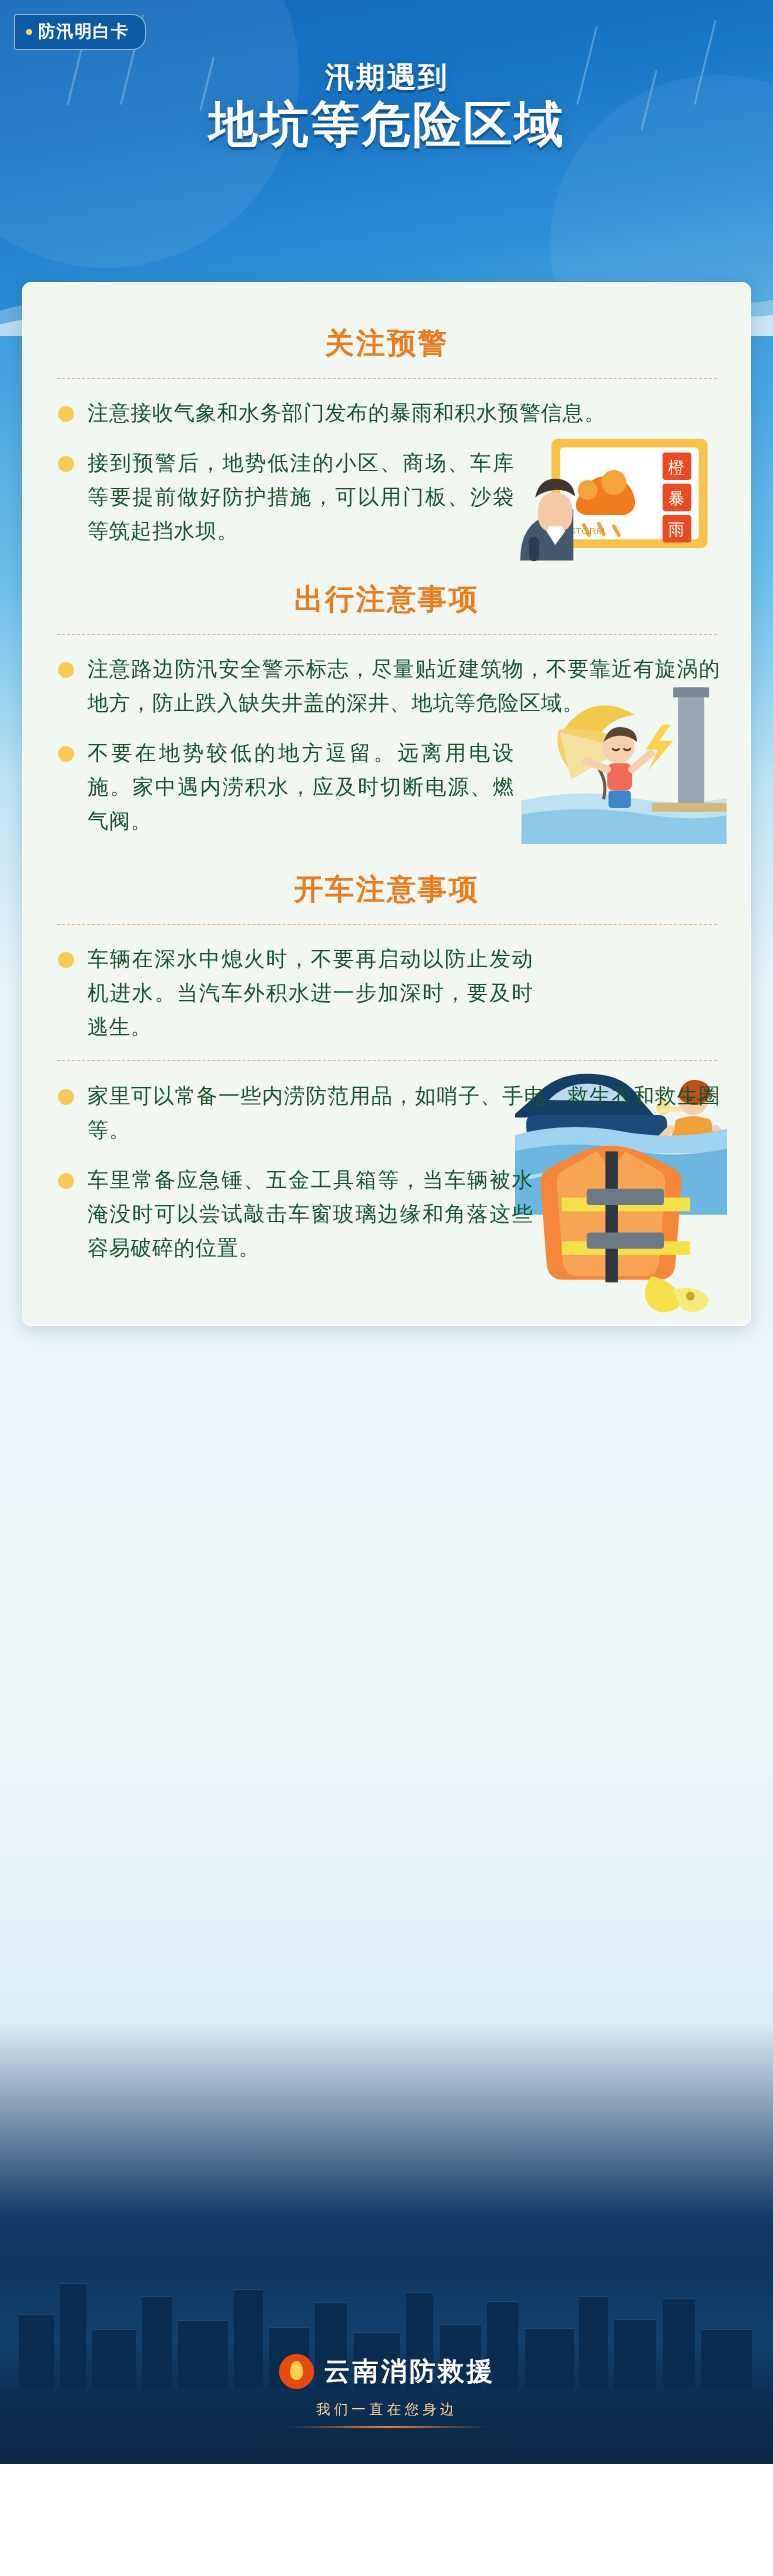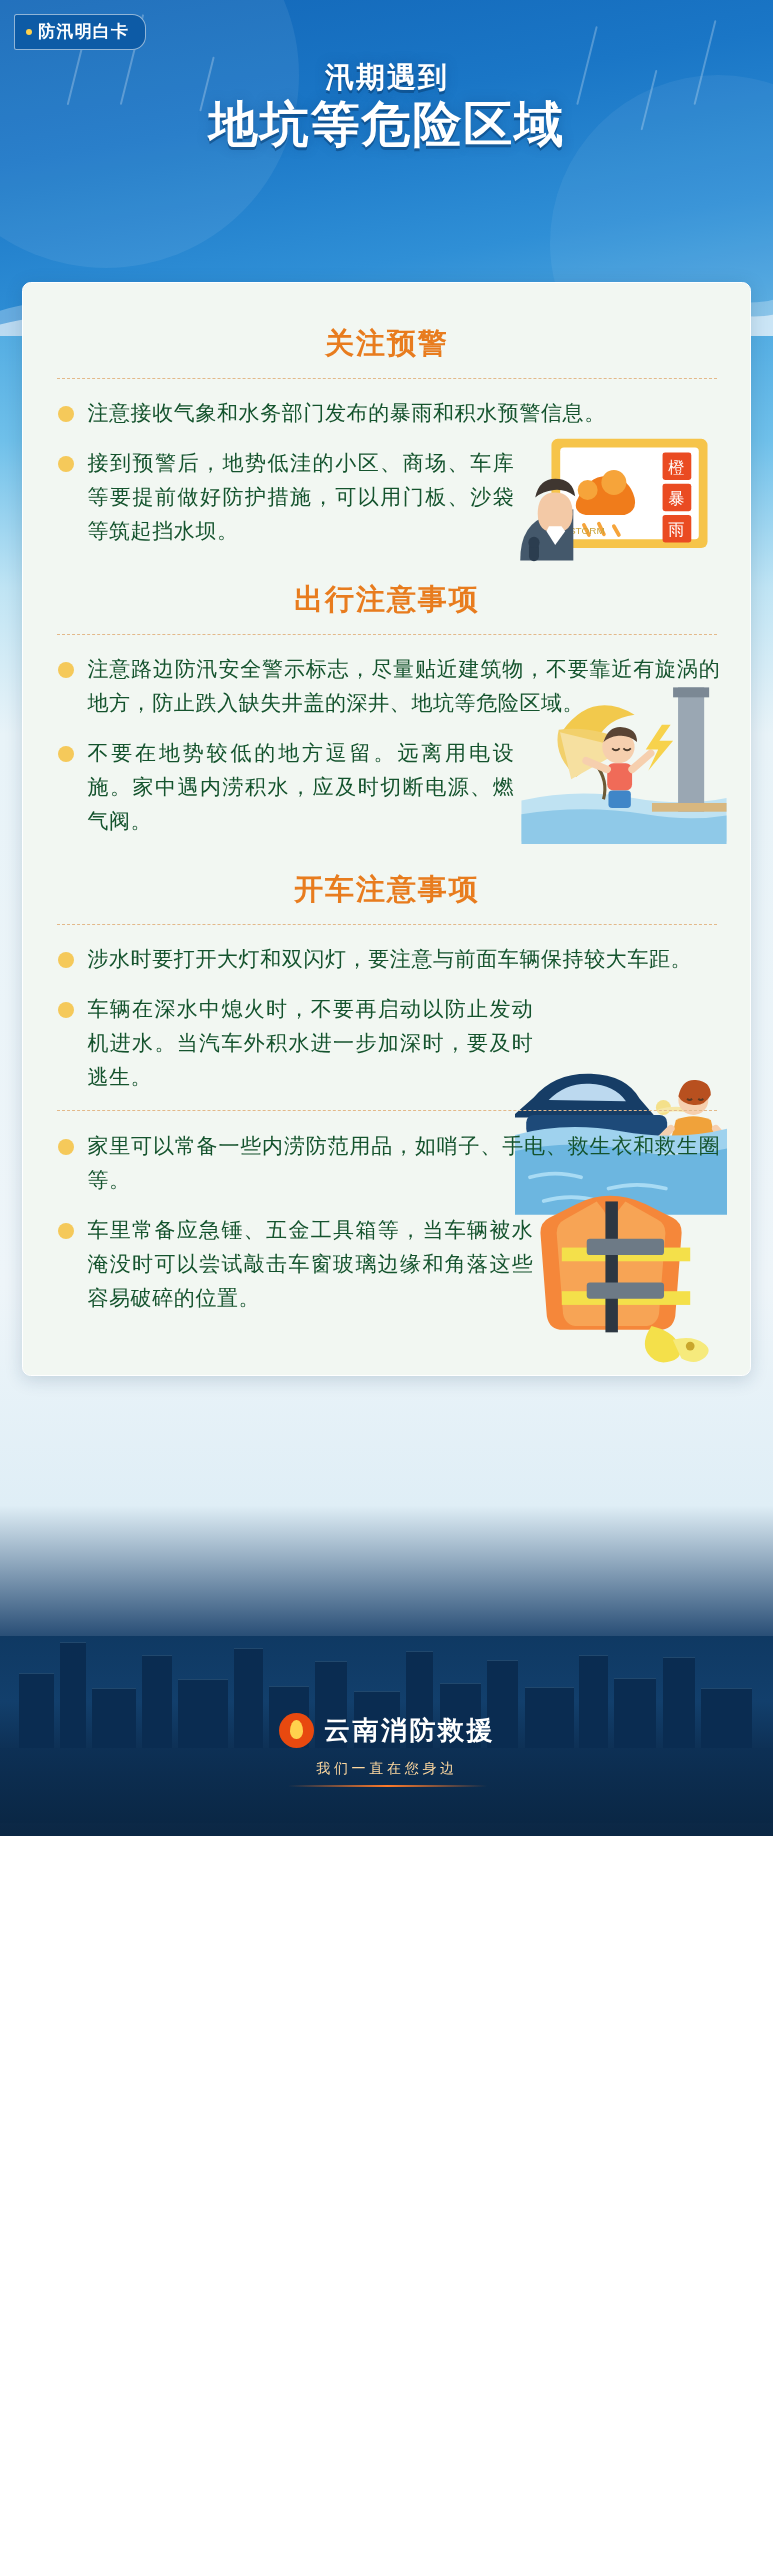--- a/index.html
+++ b/index.html
@@ -4,21 +4,21 @@
 <style>
   * { box-sizing: border-box; margin: 0; padding: 0; }
   html, body {
     width: 774px;
     background: #ffffff;
     font-family: "Liberation Sans", "DejaVu Sans", sans-serif;
   }
   .poster {
     position: relative;
     width: 774px;
-    height: 1836px;
+    height: 2464px;
     overflow: hidden;
     background: linear-gradient(180deg, #1d6fc4 0%, #2f8ad4 8%, #4aa6e0 16%, #6fc0ea 24%, #bfe4f4 32%, #e8f3f8 40%, #eef5f9 70%, #dfeef6 82%, #123a66 90%, #0b2744 100%);
   }
   
   .topwrap {
     position: relative;
     height: 336px;
     background: linear-gradient(170deg, #1367b8 0%, #1a76c6 35%, #2f8fd6 70%, #59aee2 100%);
     overflow: hidden;
   }
@@ -132,21 +132,21 @@
     width: 16px; height: 16px;
     border-radius: 50%;
     background: #f5c95a;
   }
   .para.narrow { padding-right: 206px; }
   .para.narrow-sm { padding-right: 187px; }
   .illus { position: absolute; }
   
   .bottom {
     position: absolute;
-    left: 0; bottom: 13px;
+    left: 0; bottom: 0;
     width: 100%;
     height: 187px;
     background: linear-gradient(180deg, #0f3963 0%, #123f6c 35%, #0c2b4d 70%, #081f39 100%);
     overflow: hidden;
     z-index: 6;
     padding-left: 40px;
   }
   .bld {
     position: absolute;
     bottom: 75px;
@@ -309,21 +309,20 @@
           <path d="M262,58 q6,-28 28,-26 q24,2 24,24 q-10,18 -28,16 q-18,-2 -24,-14z" fill="#b8501f"></path>
           <path d="M276,62 q4,4 8,0 M294,62 q4,4 8,0" stroke="#5b3a22" stroke-width="3" fill="none"></path>
           <path d="M258,96 q28,-12 56,0 l8,32 l-72,0z" fill="#f0a23a"></path>
           <path d="M250,110 l-22,22 M322,110 l16,18" stroke="#f6cfae" stroke-width="12" stroke-linecap="round"></path>
           <path d="M0,120 q80,-22 170,-6 q90,16 170,-4 l0,40 l-340,0z" fill="#9fd2ee"></path>
           <path d="M0,146 q90,-20 180,-2 q80,16 160,-2 l0,106 l-340,0z" fill="#6cb6e0"></path>
           <path d="M24,188 q40,-12 82,0 M150,206 q46,-12 92,0 M46,226 q44,-12 88,0" stroke="#a8dbf4" stroke-width="6" fill="none" stroke-linecap="round"></path>
         </svg>
       </div>
 
-      <div class="para">涉水时要打开大灯和双闪灯，要注意与前面车辆保持较大车距。</div>
       <div class="para narrow-sm">车辆在深水中熄火时，不要再启动以防止发动机进水。当汽车外积水进一步加深时，要及时逃生。</div>
     </div>
 
     <div class="section">
       <div class="dashed"></div>
 
       <div class="illus" style="right:-8.7px; top:69px; width:206px; height:187px;">
         <svg viewBox="0 0 330 300" width="206" height="187">
           <path d="M86,40 q52,-26 110,0 l44,22 q16,8 14,28 l-10,130 q-4,22 -26,22 l-154,0 q-22,0 -26,-22 l-10,-130 q-2,-20 14,-28z" fill="#f5873a"></path>
           <path d="M118,36 q24,26 26,58 l0,142 l-56,0 q-20,0 -24,-20 l-10,-126 q-2,-18 14,-26z" fill="#f7a455"></path>

